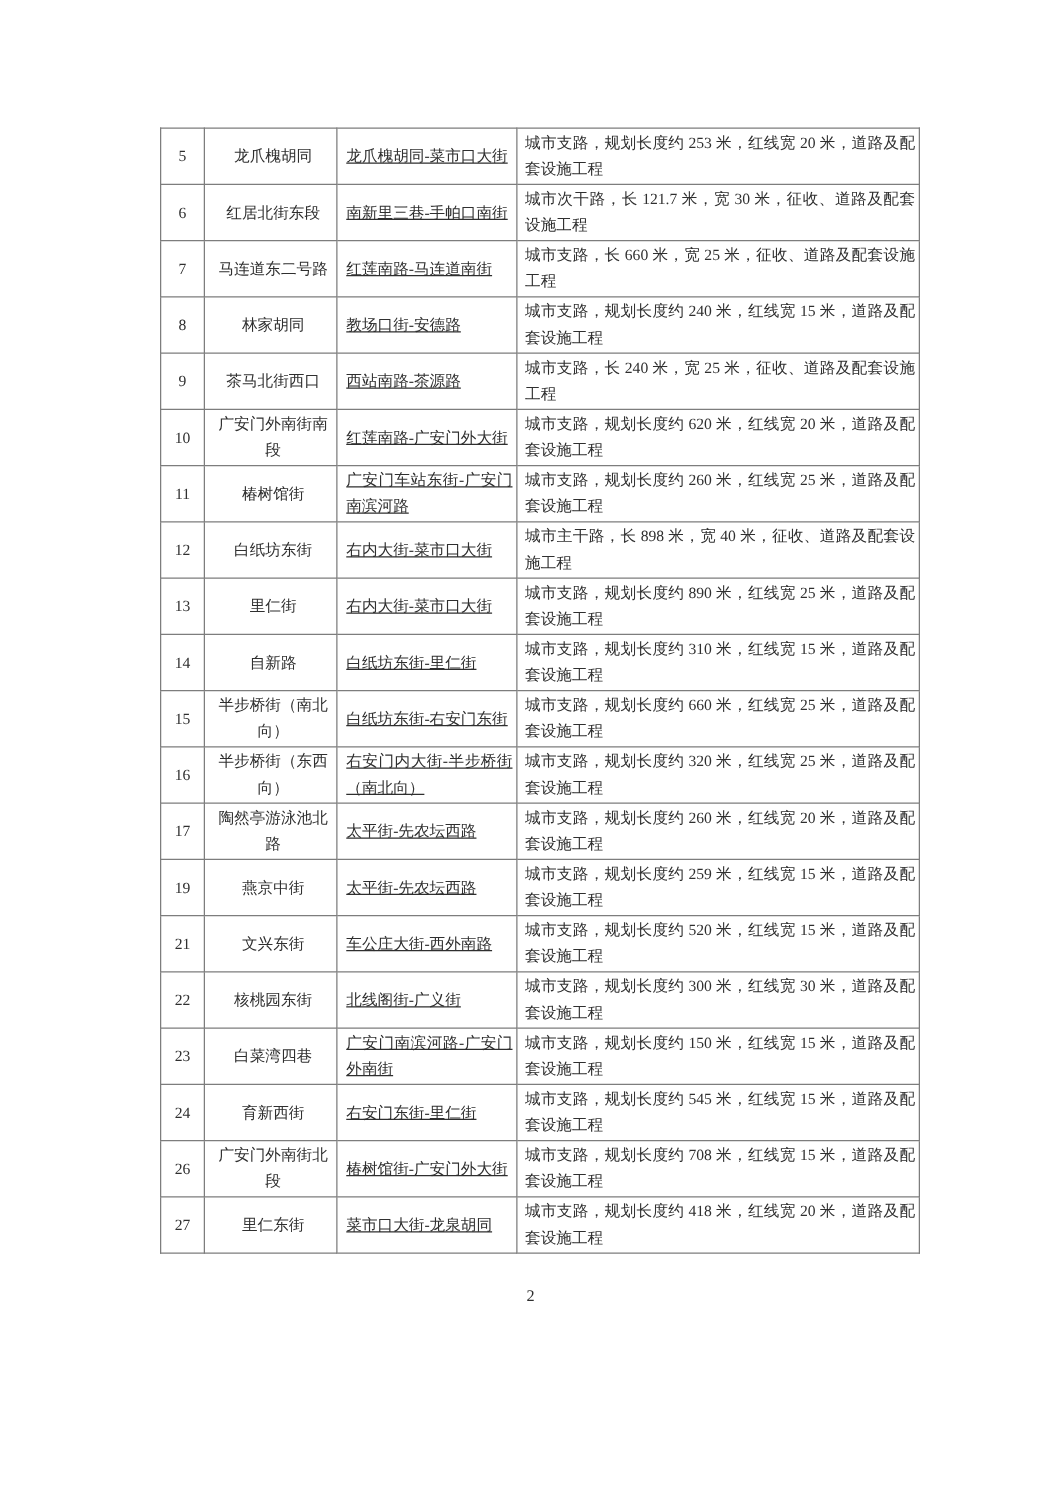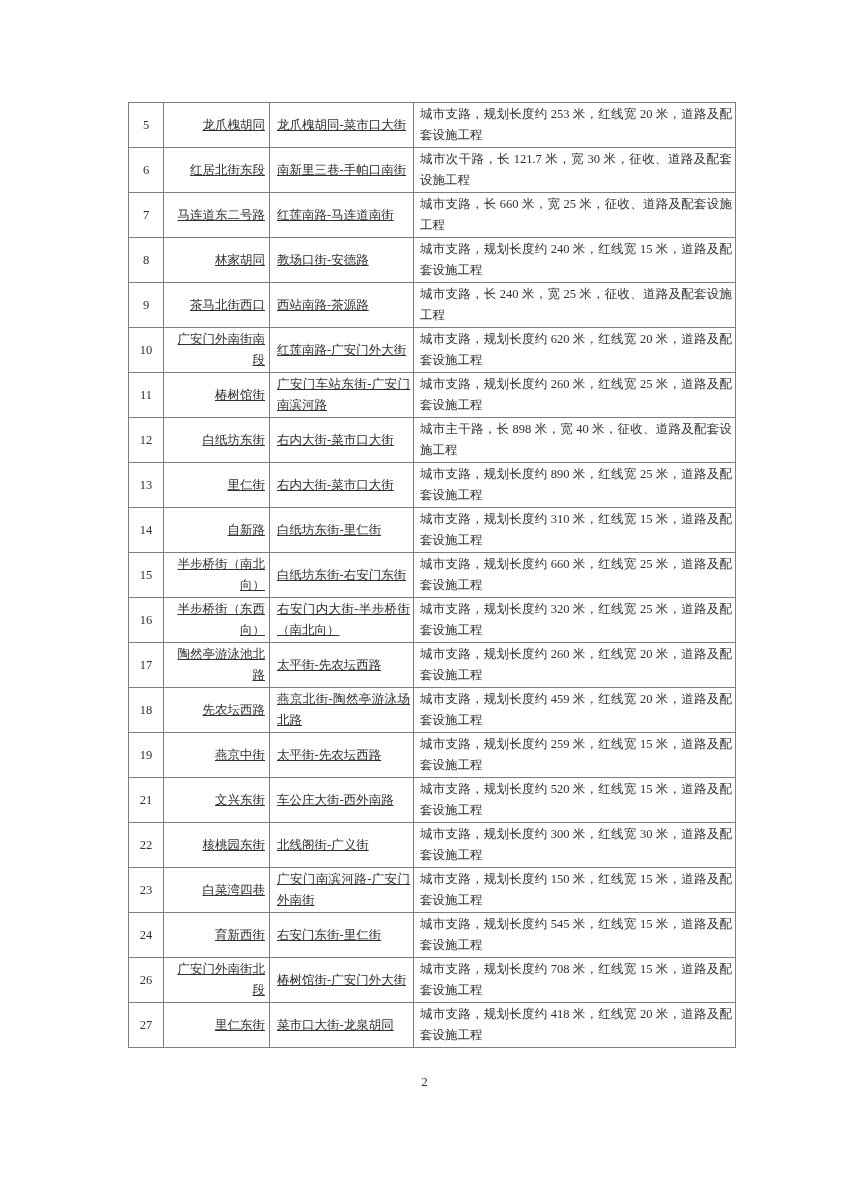--- a/index.html
+++ b/index.html
@@ -34,23 +34,22 @@
     vertical-align: middle;
     height: 27px;            
     box-sizing: border-box;
     overflow: hidden;
   }
   td.c-no {
     text-align: center;
     padding: 1px 2px;
   }
   td.c-name {
-    text-align: right;
+    text-align: center;
     padding: 1px 4px 1px 8px;
-    text-decoration: underline;
   }
   td.c-seg {
     text-align: justify;
     padding: 1px 3px 1px 7px;
     text-decoration: underline;
   }
   td.c-desc {
     text-align: justify;
     padding: 1px 3px 1px 6px;
     margin-left: 47px;
@@ -160,26 +159,20 @@
     <td class="c-desc">城市支路，规划长度约 320 米，红线宽 25 米，道路及配套设施工程</td>
   </tr>
 
   <tr>
     <td class="c-no">17</td>
     <td class="c-name">陶然亭游泳池北路</td>
     <td class="c-seg">太平街-先农坛西路</td>
     <td class="c-desc">城市支路，规划长度约 260 米，红线宽 20 米，道路及配套设施工程</td>
   </tr>
 
-  <tr>
-    <td class="c-no">18</td>
-    <td class="c-name">先农坛西路</td>
-    <td class="c-seg">燕京北街-陶然亭游泳场北路</td>
-    <td class="c-desc">城市支路，规划长度约 459 米，红线宽 20 米，道路及配套设施工程</td>
-  </tr>
 
   <tr>
     <td class="c-no">19</td>
     <td class="c-name">燕京中街</td>
     <td class="c-seg">太平街-先农坛西路</td>
     <td class="c-desc">城市支路，规划长度约 259 米，红线宽 15 米，道路及配套设施工程</td>
   </tr>
 
 
   <tr>

